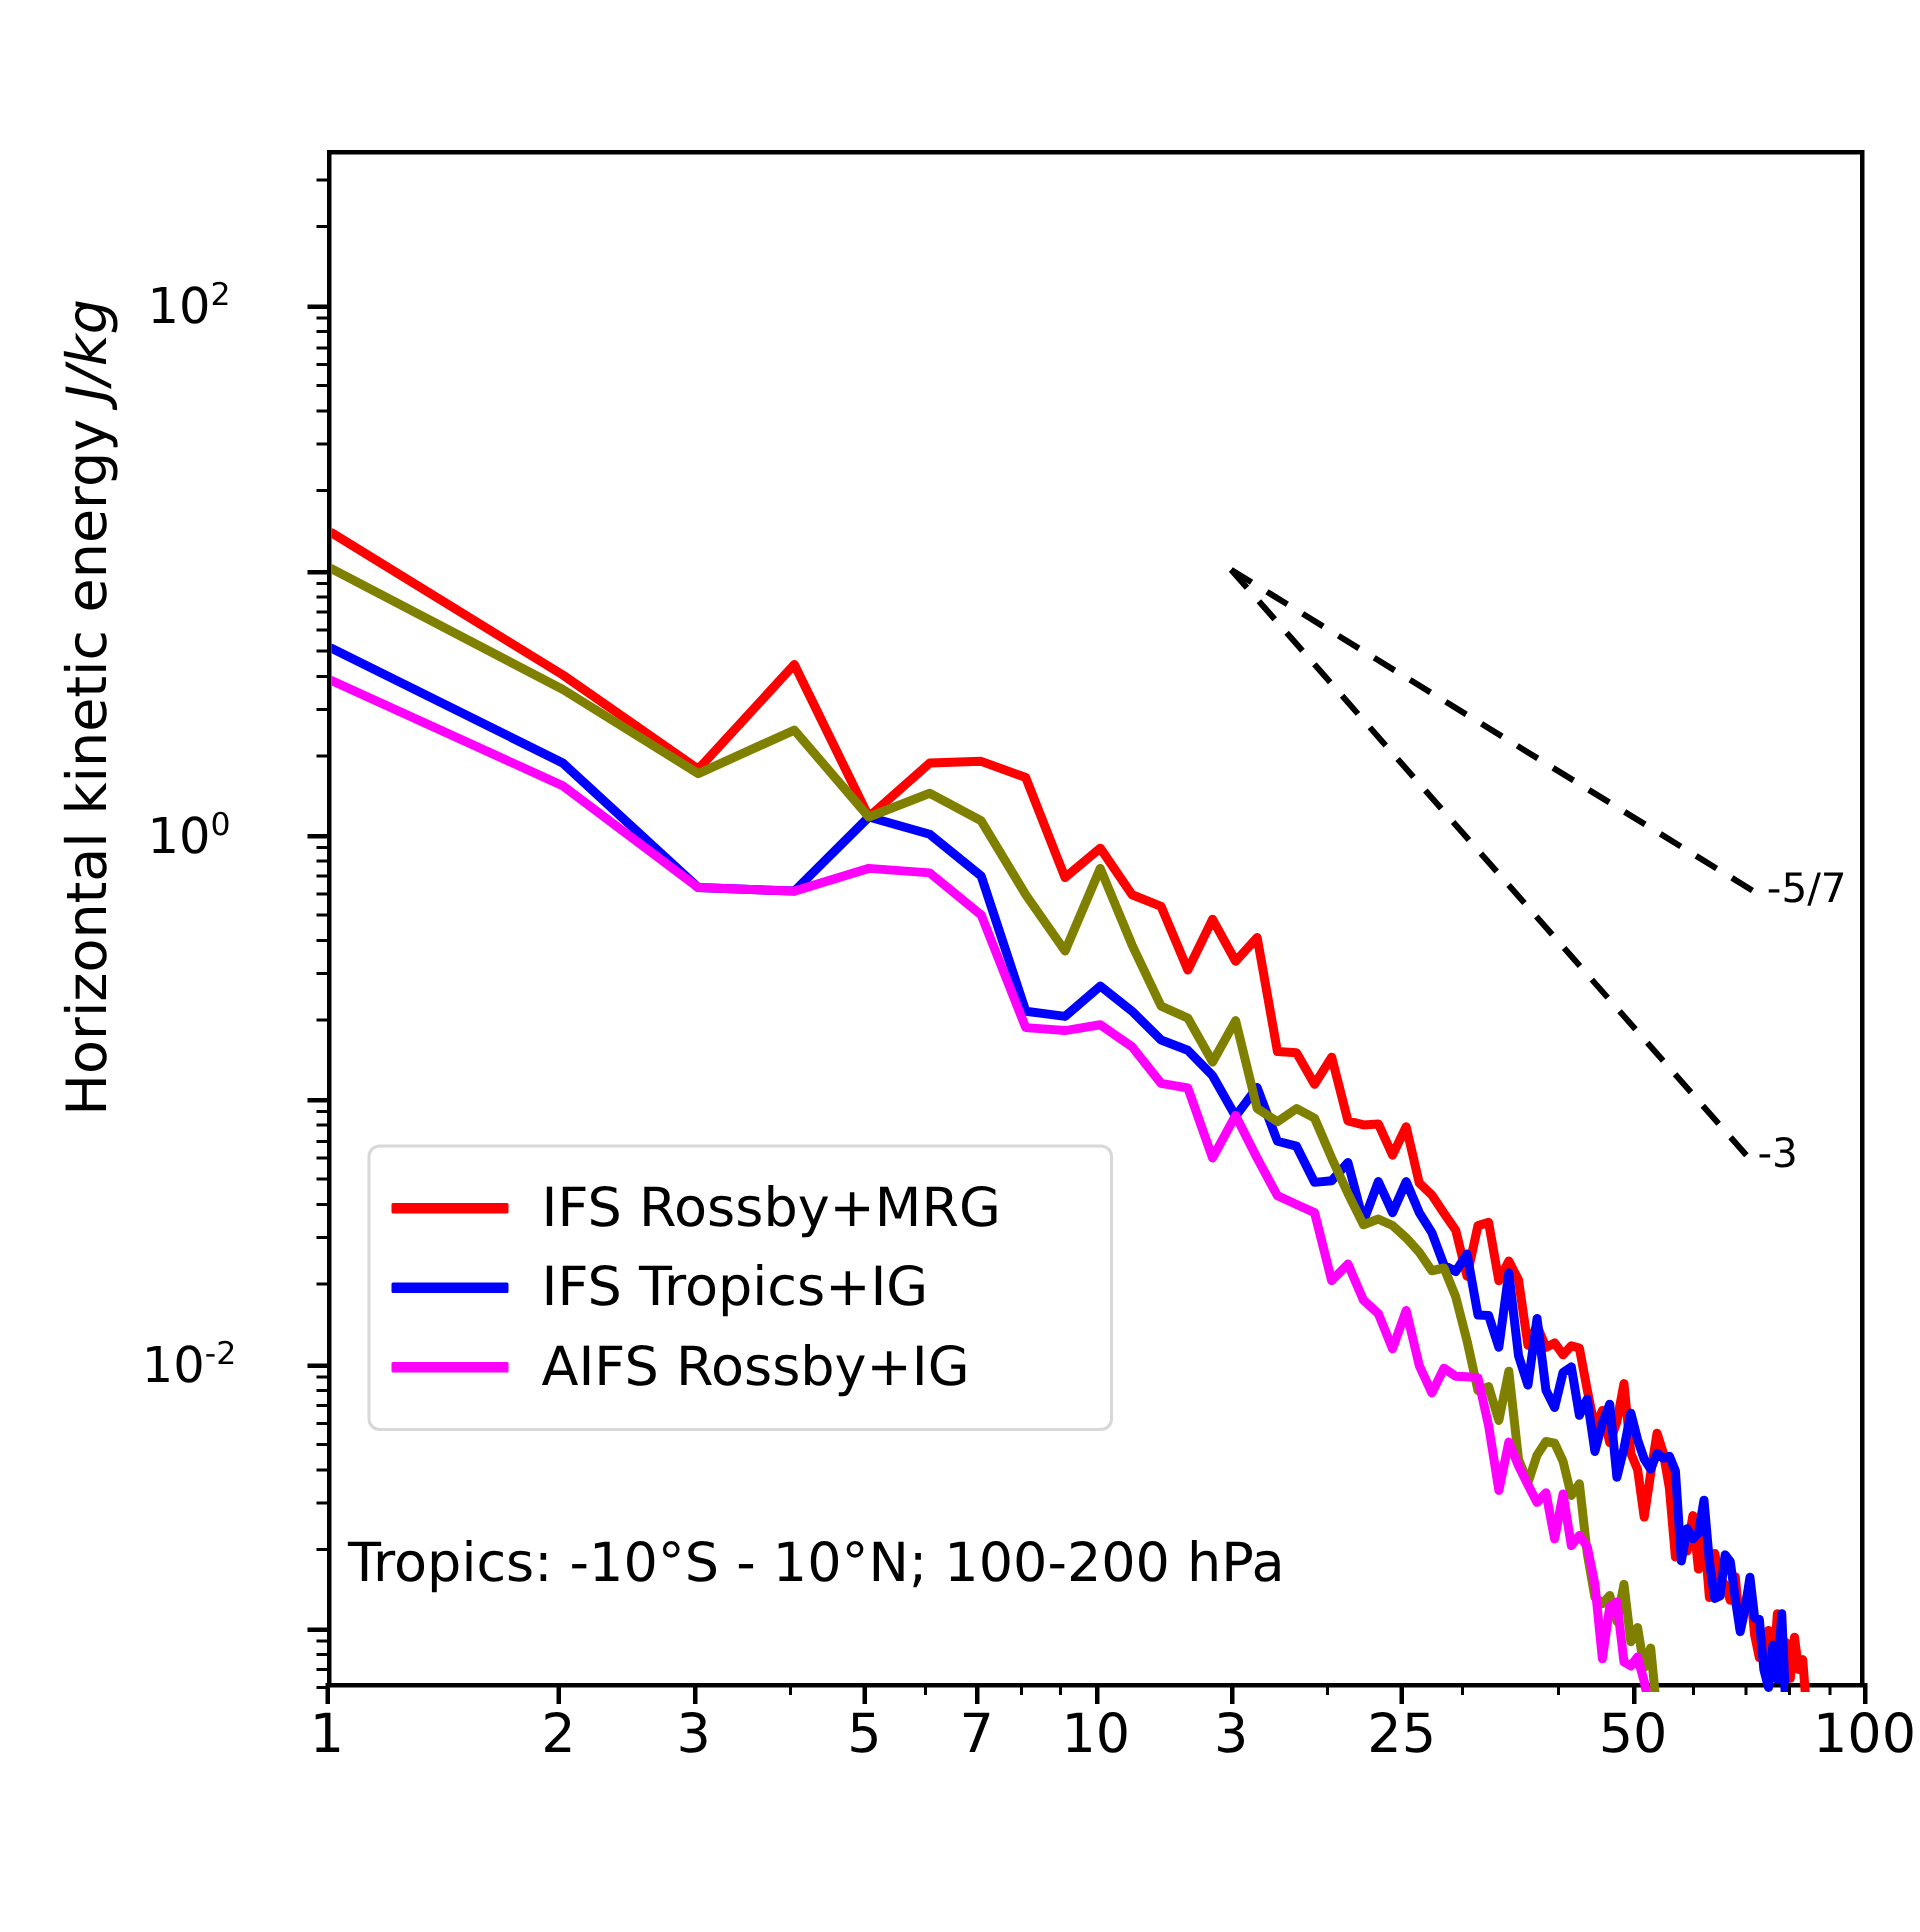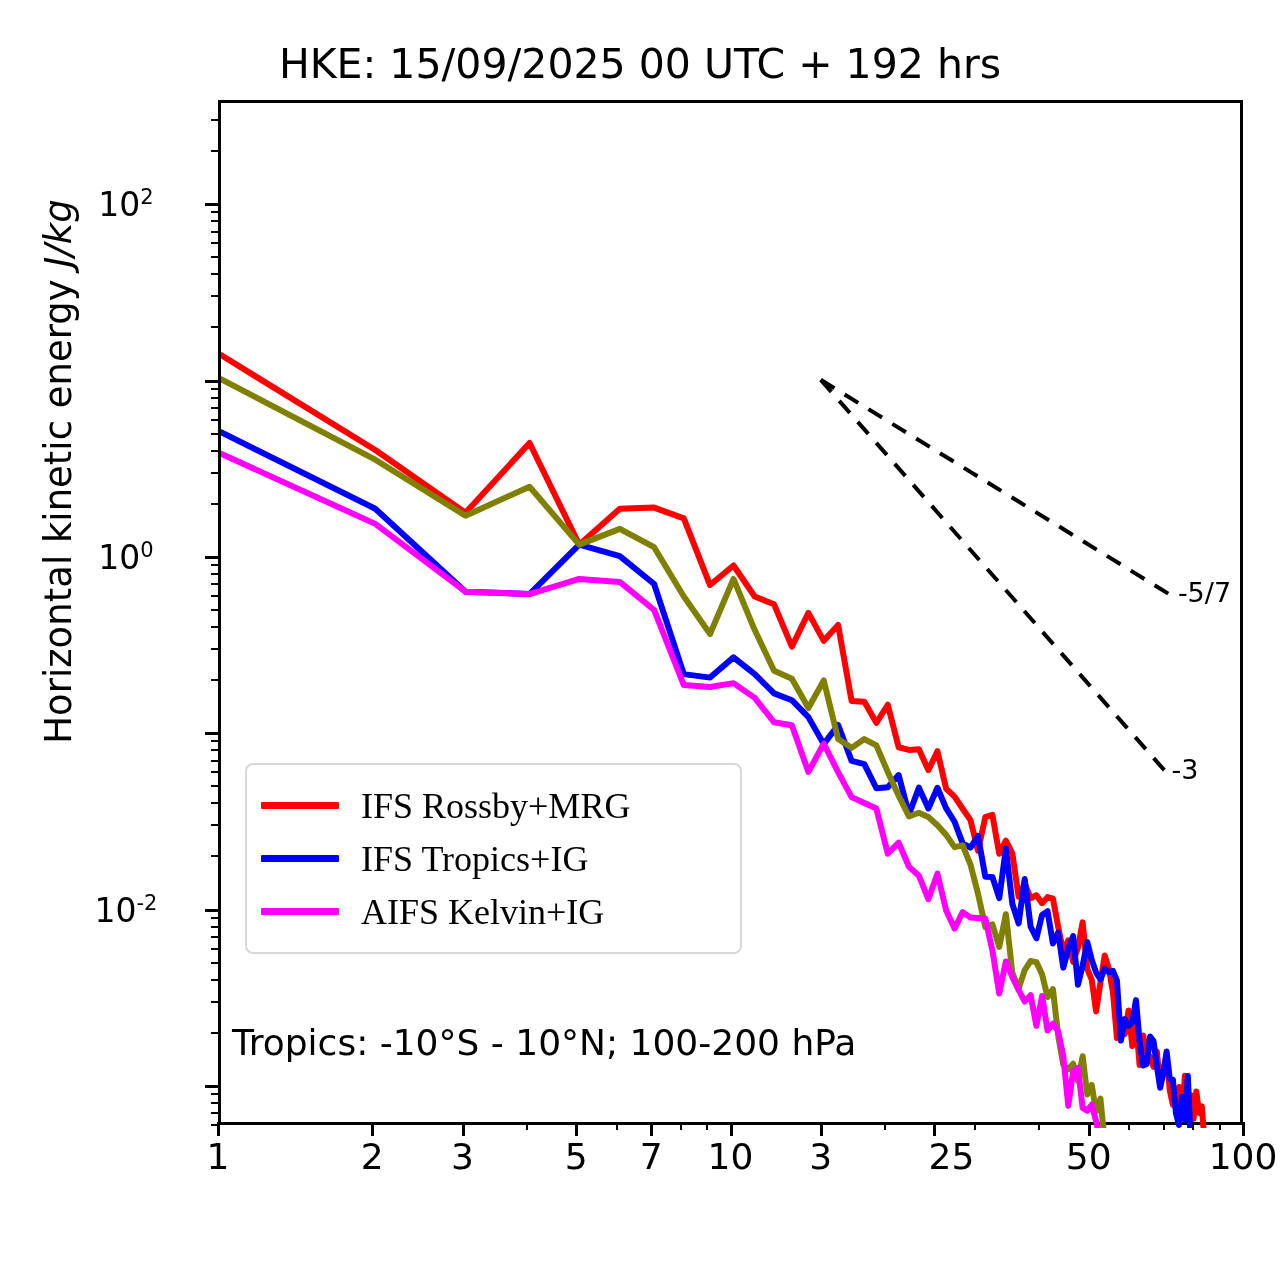--- a/index.html
+++ b/index.html
@@ -40,38 +40,37 @@
 
   .xtick-major{position:absolute;width:3px;background:#000;height:14px;top:1122px;}
   .xtick-minor{position:absolute;width:2px;background:#000;height:8px;top:1122px;}
   .ytick-major{position:absolute;height:3px;background:#000;width:14px;left:205px;}
   .ytick-minor{position:absolute;height:2px;background:#000;width:8px;left:211px;}
 
   
   #legend{
     position:absolute;left:245px;top:763px;width:497px;
     border:2px solid #d8d8d8;border-radius:8px;background:#fff;
-    padding:14px 18px 14px 14px;box-sizing:border-box;font-family:Liberation Serif, serif;
+    padding:14px 18px 14px 14px;box-sizing:border-box;
   }
   .legend-row{display:flex;align-items:center;height:53px;}
   .legend-swatch{width:78px;height:7px;margin-right:22px;flex:0 0 auto;border-radius:1px;}
   .legend-text{font-size:36px;color:#000;white-space:nowrap;}
 
   #region-note{
     position:absolute;left:232px;top:1022px;font-size:36px;color:#000;white-space:nowrap;
   }
 
   .slope-label{position:absolute;font-size:27px;color:#000;white-space:nowrap;}
 </style>
 </head>
 <body>
 
 <div id="root">
 
-  <div id="chart-title">HKE: 15/09/2025 00 UTC + 192 hrs</div>
 
   <div id="plot-frame">
     <svg id="plot-svg" viewBox="0 0 1025 1025" preserveAspectRatio="none">
       <g id="series-layer">
           <polyline points="0.00,252.10 154.28,346.99 244.52,409.78 308.56,340.02 358.22,441.66 398.80,405.74 433.11,404.57 462.83,415.36 489.05,482.04 512.50,462.44 533.71,493.49 553.08,501.29 570.90,543.65 587.39,509.90 602.75,537.83 617.11,522.01 630.61,597.97 643.33,598.83 655.36,619.86 666.78,601.77 677.64,644.27 687.99,646.94 697.89,646.31 707.36,667.10 716.44,648.21 725.17,685.70 733.57,693.63 741.67,705.77 749.48,717.15 757.02,747.76 764.32,714.05 771.39,711.90 778.24,750.82 784.88,737.72 791.33,750.27 797.61,793.78 803.70,780.73 809.64,795.26 815.42,792.27 821.06,800.20 826.55,794.15 831.92,795.75 837.15,823.50 842.27,849.13 847.27,837.28 852.16,858.87 856.95,844.64 861.64,819.41 866.23,865.92 870.72,876.61 875.13,908.38 879.45,879.34 883.69,852.44 887.85,865.55 891.94,889.19 895.95,935.07 899.89,926.68 903.76,931.02 907.56,907.42 911.30,943.02 914.98,918.20 918.60,962.00 922.16,932.60 925.67,949.24 929.12,953.74 932.52,963.86 935.86,948.34 939.16,982.85 942.41,966.72 945.61,954.00 948.77,987.11 951.88,1002.01 954.95,1002.05 957.98,983.94 960.97,1013.25 963.92,972.79 966.83,993.63 969.70,992.11 972.53,1015.86 975.33,988.51 978.10,1009.93 980.83,1003.36 983.53,1039.00" fill="none" stroke="#ff0000" stroke-width="6" stroke-linejoin="round" stroke-linecap="round"></polyline>
           <polyline points="0.00,329.17 154.28,405.74 244.52,488.71 308.56,491.06 358.22,441.66 398.80,453.15 433.11,480.99 462.83,571.12 489.05,574.60 512.50,554.37 533.71,571.12 553.08,590.36 570.90,597.18 587.39,614.11 602.75,641.11 617.11,622.03 630.61,657.84 643.33,661.14 655.36,685.24 666.78,684.18 677.64,672.06 687.99,711.37 697.89,684.67 707.36,705.44 716.44,684.75 725.17,705.40 733.57,718.75 741.67,740.40 749.48,744.69 757.02,733.01 764.32,773.67 771.39,773.94 778.24,795.17 784.88,745.57 791.33,800.72 797.61,820.40 803.70,776.03 809.64,823.77 815.42,835.25 821.06,811.93 826.55,808.25 831.92,840.56 837.15,829.63 842.27,864.63 847.27,845.64 852.16,833.12 856.95,881.81 861.64,862.64 866.23,839.06 870.72,856.80 875.13,869.65 879.45,876.37 883.69,865.91 887.85,869.16 891.94,867.88 895.95,877.68 899.89,937.60 903.76,916.12 907.56,922.87 911.30,919.09 914.98,897.12 918.60,938.17 922.16,962.60 925.67,960.96 929.12,933.58 932.52,938.13 935.86,962.89 939.16,984.77 942.41,969.54 945.61,948.54 948.77,975.59 951.88,976.60 954.95,1010.32 957.98,1021.96 960.97,993.75 963.92,1016.62 966.83,972.90 969.70,1039.00" fill="none" stroke="#0000ff" stroke-width="6" stroke-linejoin="round" stroke-linecap="round"></polyline>
           <polyline points="0.00,276.09 154.28,356.69 244.52,412.73 308.56,383.71 358.22,441.66 398.80,425.84 433.11,444.21 462.83,493.49 489.05,530.98 512.50,475.91 533.71,527.06 553.08,567.79 570.90,575.70 587.39,605.03 602.75,577.42 617.11,636.00 630.61,644.86 643.33,636.05 655.36,642.41 666.78,669.04 677.64,692.63 687.99,713.46 697.89,709.70 707.36,713.99 716.44,722.23 725.17,731.87 733.57,744.16 741.67,742.33 749.48,761.53 757.02,790.87 764.32,824.01 771.39,821.41 778.24,843.97 784.88,811.18 791.33,869.72 797.61,885.64 803.70,867.07 809.64,857.99 815.42,859.13 821.06,871.32 826.55,894.02 831.92,886.17 837.15,932.50 842.27,961.81 847.27,966.17 852.16,960.66 856.95,977.81 861.64,953.20 866.23,991.50 870.72,981.97 875.13,1008.64 879.45,995.64 883.69,1039.00" fill="none" stroke="#808000" stroke-width="6" stroke-linejoin="round" stroke-linecap="round"></polyline>
           <polyline points="0.00,350.72 154.28,420.89 244.52,488.71 308.56,491.06 358.22,475.91 398.80,478.92 433.11,506.96 462.83,582.08 489.05,584.06 512.50,580.14 533.71,594.87 553.08,619.26 570.90,622.32 587.39,668.94 602.75,640.60 617.11,669.15 630.61,694.14 643.33,699.98 655.36,705.41 666.78,750.72 677.64,739.73 687.99,763.80 697.89,772.74 707.36,796.22 716.44,770.63 725.17,807.37 733.57,825.60 741.67,809.14 749.48,814.54 757.02,814.89 764.32,815.58 771.39,847.27 778.24,890.59 784.88,858.42 791.33,874.17 797.61,886.85 803.70,898.56 809.64,892.20 815.42,922.94 821.06,892.96 826.55,927.41 831.92,920.68 837.15,928.17 842.27,953.12 847.27,1002.81 852.16,968.27 856.95,965.03 861.64,1004.91 866.23,1007.67 870.72,1001.68 875.13,1018.00 879.45,1039.00" fill="none" stroke="#ff00ff" stroke-width="6" stroke-linejoin="round" stroke-linecap="round"></polyline>
         </g>
       <g id="refline-layer">
@@ -90,21 +89,21 @@
       <div class="xtick-label" style="left: 462.525px;">3</div>
       <div class="xtick-major" style="left: 575.222px;"></div>
       <div class="xtick-label" style="left: 576.222px;">5</div>
       <div class="xtick-major" style="left: 650.113px;"></div>
       <div class="xtick-label" style="left: 651.113px;">7</div>
       <div class="xtick-major" style="left: 729.5px;"></div>
       <div class="xtick-label" style="left: 730.5px;">10</div>
       <div class="xtick-major" style="left: 819.747px;"></div>
       <div class="xtick-label" style="left: 820.747px;">3</div>
       <div class="xtick-major" style="left: 933.444px;"></div>
-      <div class="xtick-label" style="left: 934.444px; margin-left: 17px;">25</div>
+      <div class="xtick-label" style="left: 934.444px;">25</div>
       <div class="xtick-major" style="left: 1087.72px;"></div>
       <div class="xtick-label" style="left: 1088.72px;">50</div>
       <div class="xtick-major" style="left: 1242px;"></div>
       <div class="xtick-label" style="left: 1243px;">100</div>
       <div class="xtick-minor" style="left: 525.556px;"></div>
       <div class="xtick-minor" style="left: 615.803px;"></div>
       <div class="xtick-minor" style="left: 679.834px;"></div>
       <div class="xtick-minor" style="left: 706.049px;"></div>
       <div class="xtick-minor" style="left: 883.778px;"></div>
       <div class="xtick-minor" style="left: 974.025px;"></div>
@@ -179,21 +178,21 @@
       <div class="legend-row">
         <span class="legend-swatch" style="background: rgb(255, 0, 0);"></span>
         <span class="legend-text">IFS Rossby+MRG</span>
       </div>
       <div class="legend-row">
         <span class="legend-swatch" style="background: rgb(0, 0, 255);"></span>
         <span class="legend-text">IFS Tropics+IG</span>
       </div>
       <div class="legend-row">
         <span class="legend-swatch" style="background: rgb(255, 0, 255);"></span>
-        <span class="legend-text">AIFS Kelvin+IG</span>
+        <span class="legend-text">AIFS Rossby+IG</span>
       </div>
     </div>
 
   <div id="region-note">Tropics: -10°S - 10°N; 100-200 hPa</div>
 
   <div class="slope-label" id="slope-53" style="left: 1177.88px; top: 577.494px;">-5/7</div>
   <div class="slope-label" id="slope-3" style="left: 1171.61px; top: 753.826px;">-3</div>
 
 </div>
 

